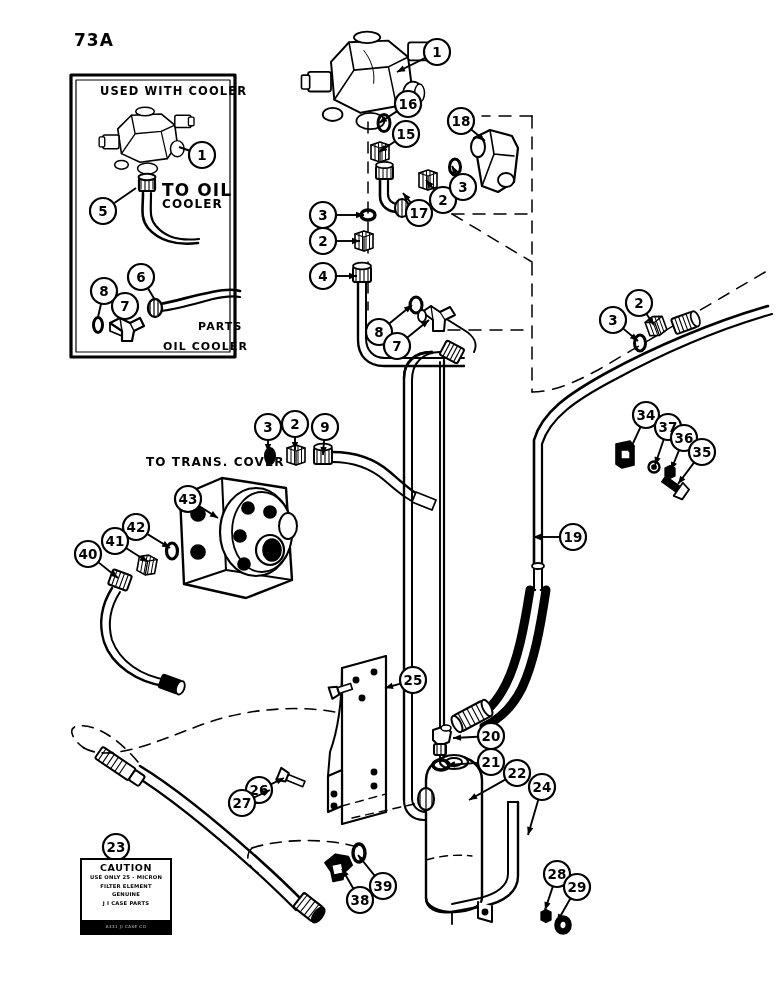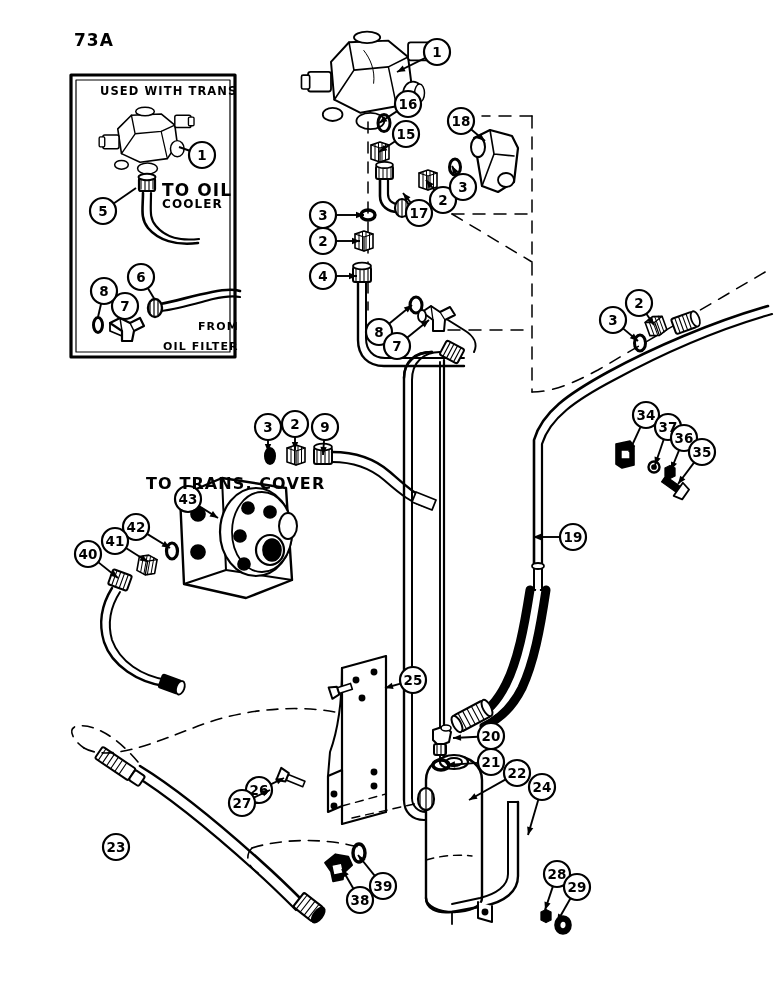--- a/index.html
+++ b/index.html
@@ -12,21 +12,21 @@
   .pagenum{position:absolute;left:62px;top:30px;font-size:17px;font-weight:bold;
            letter-spacing:1px;font-family:"DejaVu Sans", sans-serif;}
 
   .lbl{position:absolute;font-weight:bold;font-family:"DejaVu Sans", sans-serif;
        letter-spacing:1.1px;white-space:nowrap;}
   .lbl-inset-title{left:88px;top:84px;font-size:11.5px;}
   .lbl-to-oil-1{left:150px;top:180px;font-size:17px;}
   .lbl-to-oil-2{left:150px;top:197px;font-size:12px;}
   .lbl-from-1{left:186px;top:320px;font-size:11px;}
   .lbl-from-2{left:151px;top:340px;font-size:11px;}
-  .lbl-trans{left:134px;top:455px;font-size:16px;margin-top:19px;}
+  .lbl-trans{left:134px;top:455px;font-size:12px;}
 
   
   .caution{position:absolute;left:68px;top:858px;width:92px;height:77px;
            background:#fff;border:2px solid #000;box-sizing:border-box;
            text-align:center;font-family:"DejaVu Sans", sans-serif;}
   .caution .ctitle{font-size:9.5px;font-weight:bold;letter-spacing:.6px;margin-top:2px;}
   .caution .cline{font-size:5.2px;font-weight:bold;letter-spacing:.2px;line-height:8.5px;
                   transform:scaleX(1.02);}
   .caution .cbar{position:absolute;left:0;right:0;bottom:0;height:13px;background:#000;
                  color:#cfcfcf;font-size:4px;line-height:13px;letter-spacing:.5px;}
@@ -609,21 +609,29 @@
           <text x="92" y="296.2" text-anchor="middle" font-family="&quot;DejaVu Sans&quot;, sans-serif" font-size="13.5" font-weight="bold" fill="#000">8</text>
         </g>
         <g>
           <line x1="104" y1="860" x2="104" y2="856" stroke="#000" stroke-width="1.9"></line>
           <circle cx="104" cy="847" r="13" fill="#fff" stroke="#000" stroke-width="2.2"></circle>
           <text x="104" y="852.2" text-anchor="middle" font-family="&quot;DejaVu Sans&quot;, sans-serif" font-size="13.5" font-weight="bold" fill="#000">23</text>
         </g>
       </g>
   </svg>
 
-  <div class="lbl lbl-inset-title">USED WITH TRANS</div>
+  <div class="lbl lbl-inset-title">USED WITH COOLER</div>
   <div class="lbl lbl-to-oil-1">TO OIL</div>
   <div class="lbl lbl-to-oil-2">COOLER</div>
-  <div class="lbl lbl-from-1">FROM</div>
-  <div class="lbl lbl-from-2">OIL FILTER</div>
+  <div class="lbl lbl-from-1">PARTS</div>
+  <div class="lbl lbl-from-2">OIL COOLER</div>
   <div class="lbl lbl-trans">TO TRANS. COVER</div>
 
+  <div class="caution">
+    <div class="ctitle">CAUTION</div>
+    <div class="cline">USE ONLY 25 - MICRON</div>
+    <div class="cline">FILTER ELEMENT</div>
+    <div class="cline">GENUINE</div>
+    <div class="cline">J I CASE PARTS</div>
+    <div class="cbar">A331 JI CASE CO</div>
+  </div>
 
 </div>
 
 </body></html>

